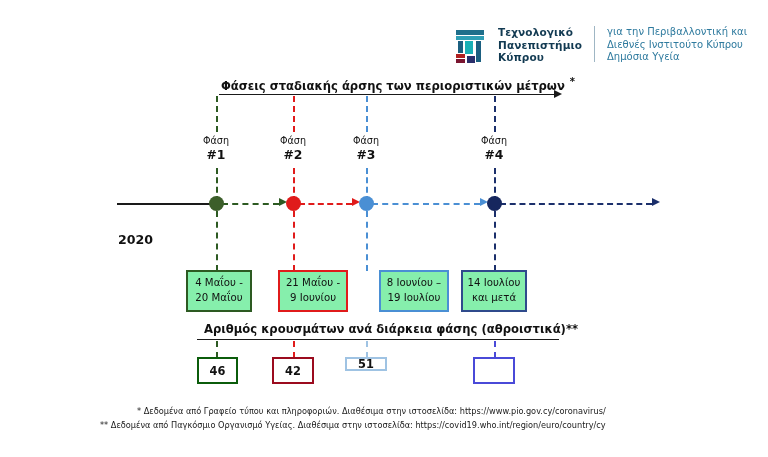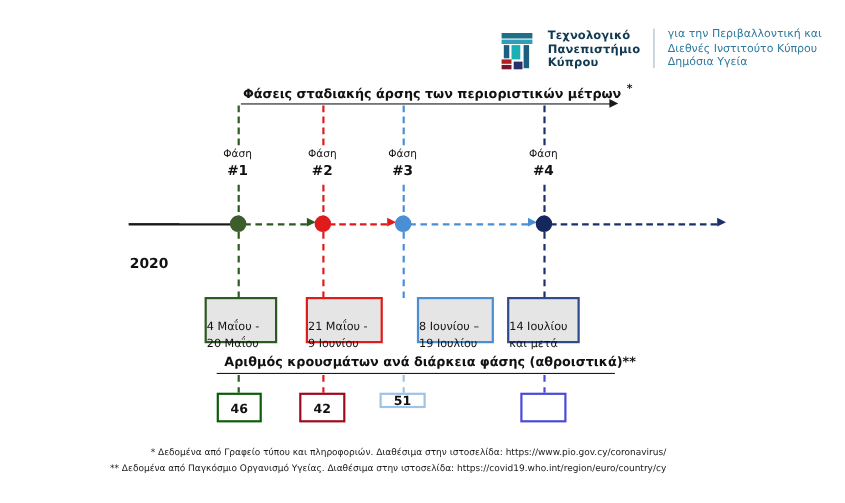--- a/index.html
+++ b/index.html
@@ -180,27 +180,28 @@
     position: absolute;
     width: 15px;
     height: 15px;
     border-radius: 50%;
   }
 
   
   .date-box {
     position: absolute;
     box-sizing: border-box;
-    background: #e5e5e5;
+    background: #86efac;
     border-width: 2px;
     border-style: solid;
+    text-align: center;
     font-size: 10.2px;
     line-height: 14.5px;
     color: #111111;
-    padding-top: 19px;
+    padding-top: 4px;
     white-space: nowrap;
   }
 
   
   .count-box {
     position: absolute;
     box-sizing: border-box;
     background: #ffffff;
     border-width: 2.4px;
     border-style: solid;

